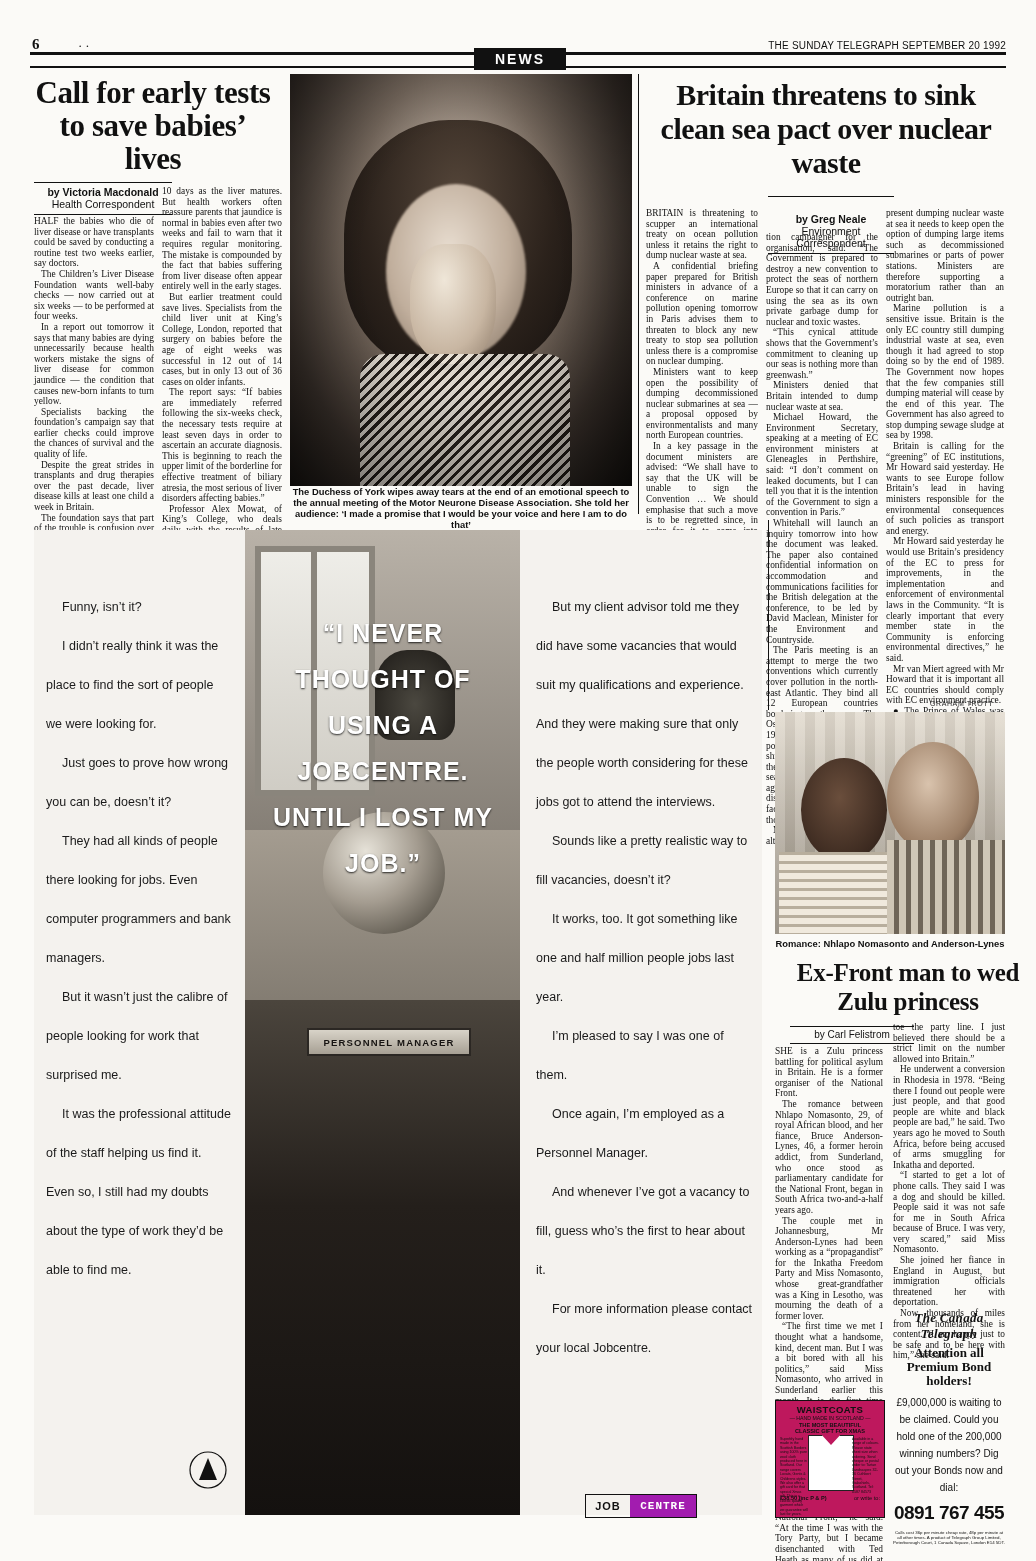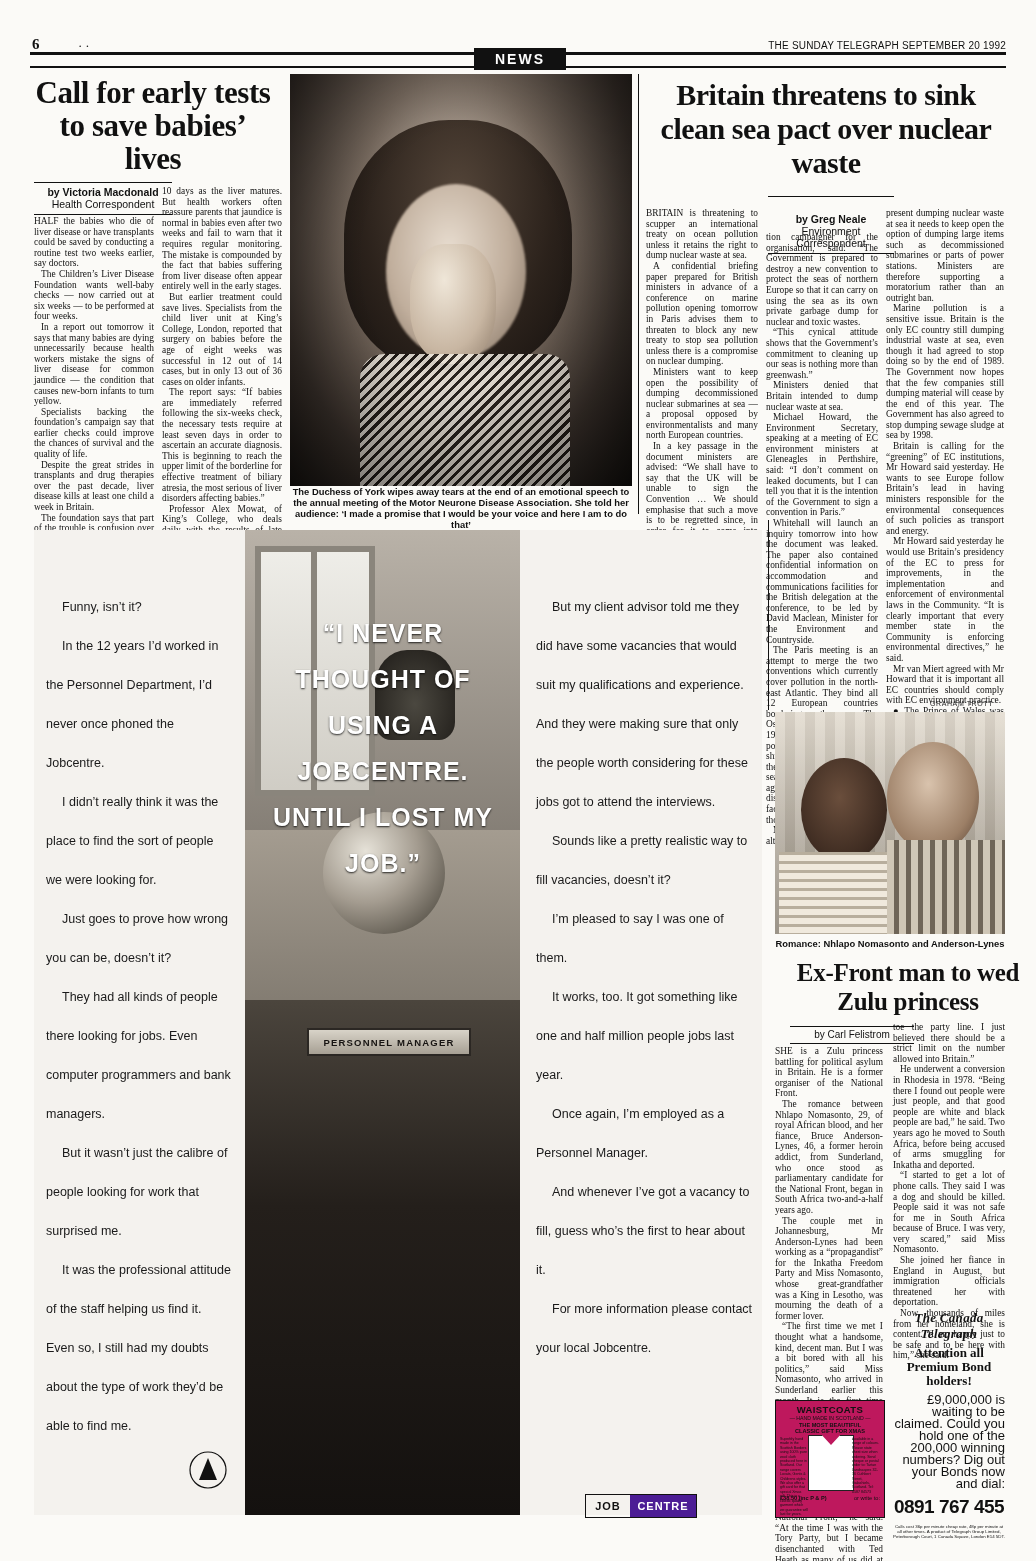--- a/index.html
+++ b/index.html
@@ -170,21 +170,21 @@
   #ad-col-left { left:46px; top:588px; width:186px; }
   #ad-col-right { left:536px; top:588px; width:222px; }
   .ad-col p { margin:0; }
   .ad-col p.ind { text-indent:16px; }
   .jobcentre-logo {
     position:absolute; left:585px; top:1446px; width:112px; height:24px;
     border:1.5px solid #111; display:flex; align-items:stretch;
     font-family:"Liberation Sans", sans-serif; font-weight:bold; font-size:11px; letter-spacing:1px;margin-top:48px;
   }
   .jobcentre-logo .a { flex:0 0 44px; display:flex; align-items:center; justify-content:center; color:#111; }
-  .jobcentre-logo .b { flex:1; background:#4c1d95; color:#fff; display:flex; align-items:center; justify-content:center; }
+  .jobcentre-logo .b { flex:1; background:#a21caf; color:#fff; display:flex; align-items:center; justify-content:center;font-family:Liberation Mono, monospace; }
   .emp-logo {
     position:absolute; left:188px; top:1448px; width:40px; height:44px;
   }
   
   .credit-vert {
     position:absolute; left:930px; top:700px;
     font-family:"Liberation Sans", sans-serif; font-size:7px; letter-spacing:.6px; color:#222;
   }
   .photo-couple {
     position:absolute; left:775px; top:712px; width:230px; height:222px;
@@ -265,22 +265,22 @@
   }
   .tel-logo {
     font-family:"Liberation Serif", serif; font-style:italic; font-weight:bold;
     font-size:13px; letter-spacing:.3px;
   }
   .ad-bond .att {
     font-family:"Liberation Serif", serif; font-weight:bold; font-size:13px; line-height:14px;
     margin-top:4px;
   }
   .ad-bond .cp {
-    font-family:"Liberation Sans", sans-serif; font-size:13px; line-height:12px;
-    text-align:right; margin-top:6px;
+    font-family:"Liberation Sans", sans-serif; font-size:10px; line-height:17px;
+    text-align:center; margin-top:6px;
   }
   .ad-bond .phone {
     font-family:"Liberation Sans", sans-serif; font-weight:bold; font-size:19px;
     margin-top:6px; letter-spacing:-0.5px;
   }
 </style>
 </head>
 <body>
 
 <div class="page">
@@ -363,32 +363,31 @@
     <div class="deskwall"></div>
     <div class="sphere"></div>
     <div class="deskfront"></div>
     <div class="nameplate">
       <span>PERSONNEL MANAGER</span>
     </div>
   </div>
   <div class="quote">“I NEVER THOUGHT OF USING A JOBCENTRE. UNTIL I LOST MY JOB.”</div>
   <div class="ad-col" id="ad-col-left">
       <p class="ind">Funny, isn’t it?</p>
-      <p class="ind">In the 12 years I’d worked in the Personnel Department, I’d never once phoned the Jobcentre.</p>
       <p class="ind">I didn’t really think it was the place to find the sort of people we were looking for.</p>
       <p class="ind">Just goes to prove how wrong you can be, doesn’t it?</p>
       <p class="ind">They had all kinds of people there looking for jobs. Even computer programmers and bank managers.</p>
       <p class="ind">But it wasn’t just the calibre of people looking for work that surprised me.</p>
       <p class="ind">It was the professional attitude of the staff helping us find it. Even so, I still had my doubts about the type of work they’d be able to find me.</p>
     </div>
   <div class="ad-col" id="ad-col-right">
       <p class="ind">But my client advisor told me they did have some vacancies that would suit my qualifications and experience. And they were making sure that only the people worth considering for these jobs got to attend the interviews.</p>
       <p class="ind">Sounds like a pretty realistic way to fill vacancies, doesn’t it?</p>
+      <p class="ind">It works, too. It got something like one and half million people jobs last year.</p>
       <p class="ind">I’m pleased to say I was one of them.</p>
-      <p class="ind">It works, too. It got something like one and half million people jobs last year.</p>
       <p class="ind">Once again, I’m employed as a Personnel Manager.</p>
       <p class="ind">And whenever I’ve got a vacancy to fill, guess who’s the first to hear about it.</p>
       <p class="ind">For more information please contact your local Jobcentre.</p>
     </div>
 
   <div class="jobcentre-logo">
     <div class="a">JOB</div>
     <div class="b">CENTRE</div>
   </div>
   <div class="emp-logo">

